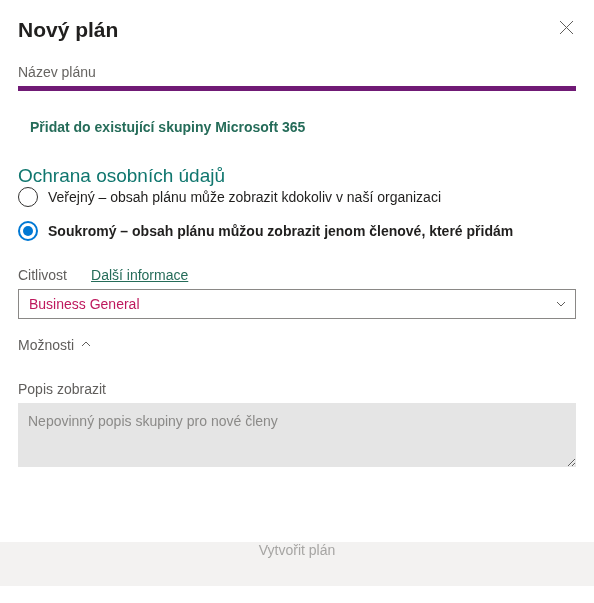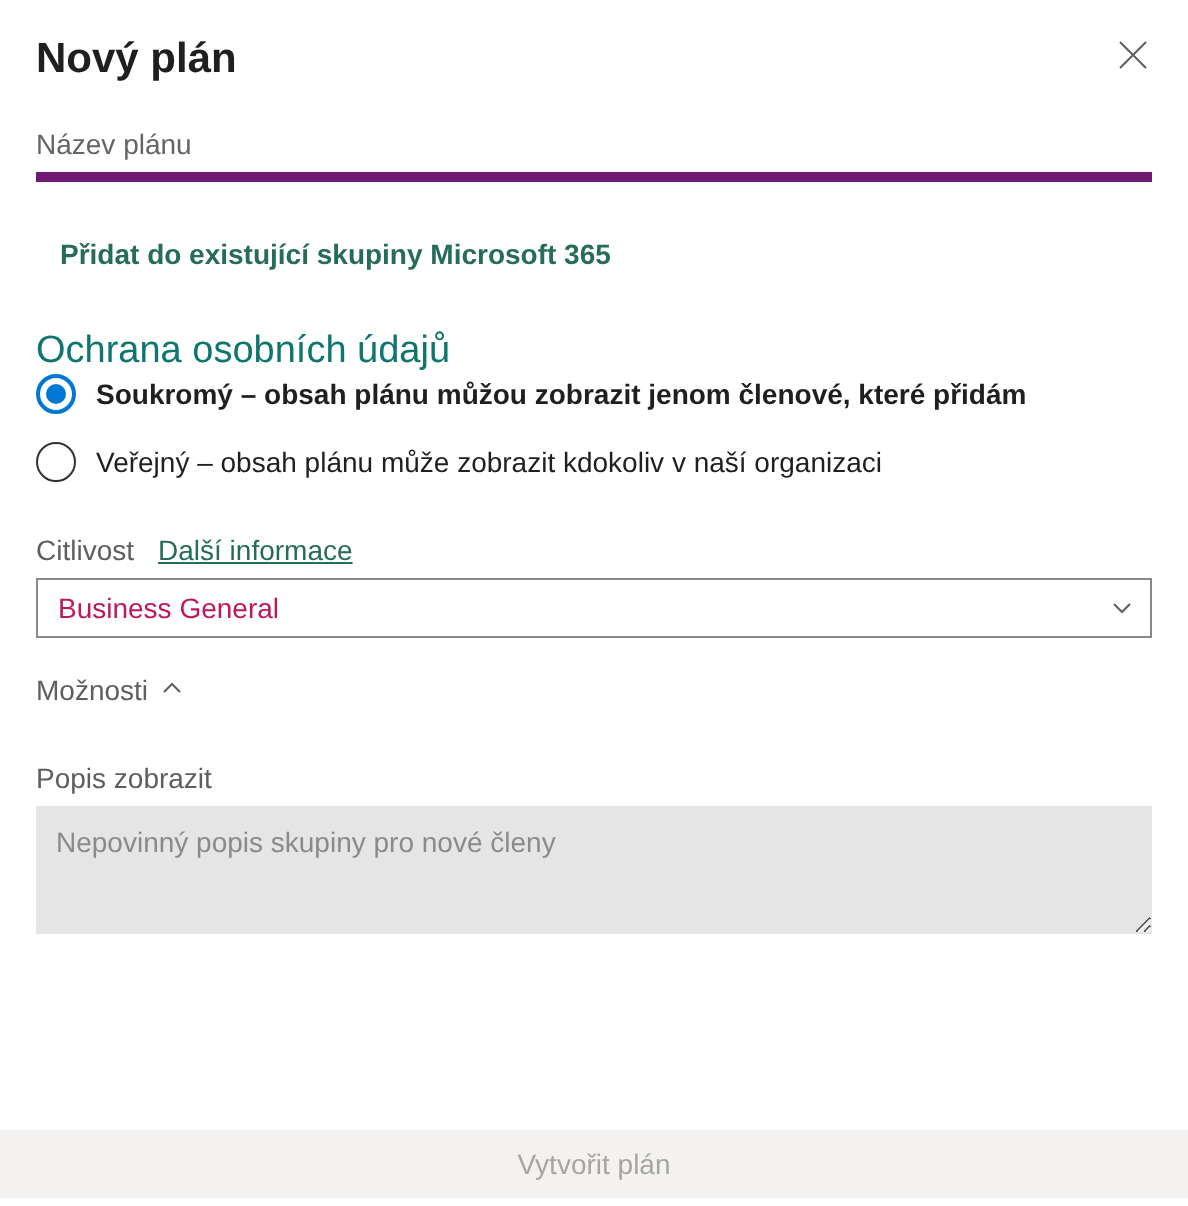--- a/index.html
+++ b/index.html
@@ -84,21 +84,21 @@
       height: 10px;
       border-radius: 50%;
       background: #0078d4;
     }
     .radio-label { font-size: 14px; color: #201f1e; }
     .radio-label.bold { font-weight: 600; }
     .sensitivity-row {
       margin-top: 26px;
       display: flex;
       align-items: baseline;
-      gap: 12px;
+      gap: 24px;
       font-size: 14px;
     }
     .sensitivity-label { color: #605e5c; }
     .learn-more {
       color: #256c59;
       text-decoration: underline;
       cursor: pointer;
     }
     .select-wrap {
       margin-top: 6px;
@@ -135,27 +135,27 @@
       padding: 10px 10px;
       font-family: inherit;
       font-size: 14px;
       resize: both;
       outline: none;
       color: #323130;
     }
     .desc-textarea::placeholder { color: #8b8a88; }
     .footer {
       position: absolute;
-      bottom: 4px;
+      bottom: 17px;
       left: 0;
       right: 0;
       background: #f3f2f1;
-      height: 34px;
-      display: flex;
-      align-items: center;
+      height: 44px;
+      display: flex;
+      align-items: flex-start;
       justify-content: center;
     }
     .create-btn {
       background: none;
       border: none;
       font-size: 14px;
       color: #a6a5a3;
       cursor: pointer;
       font-family: inherit;
     }
@@ -174,28 +174,28 @@
   </div>
 
   <input type="text" class="name-input" placeholder="Název plánu" style="">
 
   <a class="add-group-link">Přidat do existující skupiny Microsoft 365</a>
 
   <div class="section-label">Ochrana osobních údajů</div>
 
   <div class="radio-group">
     <div class="radio-option">
+      <span class="radio-circle"></span>
+      <span class="radio-label">Veřejný – obsah plánu může zobrazit kdokoliv v naší organizaci</span>
+    </div>
+    <div class="radio-option">
       <span class="radio-circle selected">
           <span class="radio-dot"></span>
         </span>
       <span class="radio-label bold">Soukromý – obsah plánu můžou zobrazit jenom členové, které přidám</span>
-    </div>
-    <div class="radio-option">
-      <span class="radio-circle"></span>
-      <span class="radio-label">Veřejný – obsah plánu může zobrazit kdokoliv v naší organizaci</span>
     </div>
   </div>
 
   <div class="sensitivity-row">
     <span class="sensitivity-label">Citlivost</span>
     <a class="learn-more">Další informace</a>
   </div>
 
   <div class="select-wrap">
     <span class="select-value">Business General</span>

